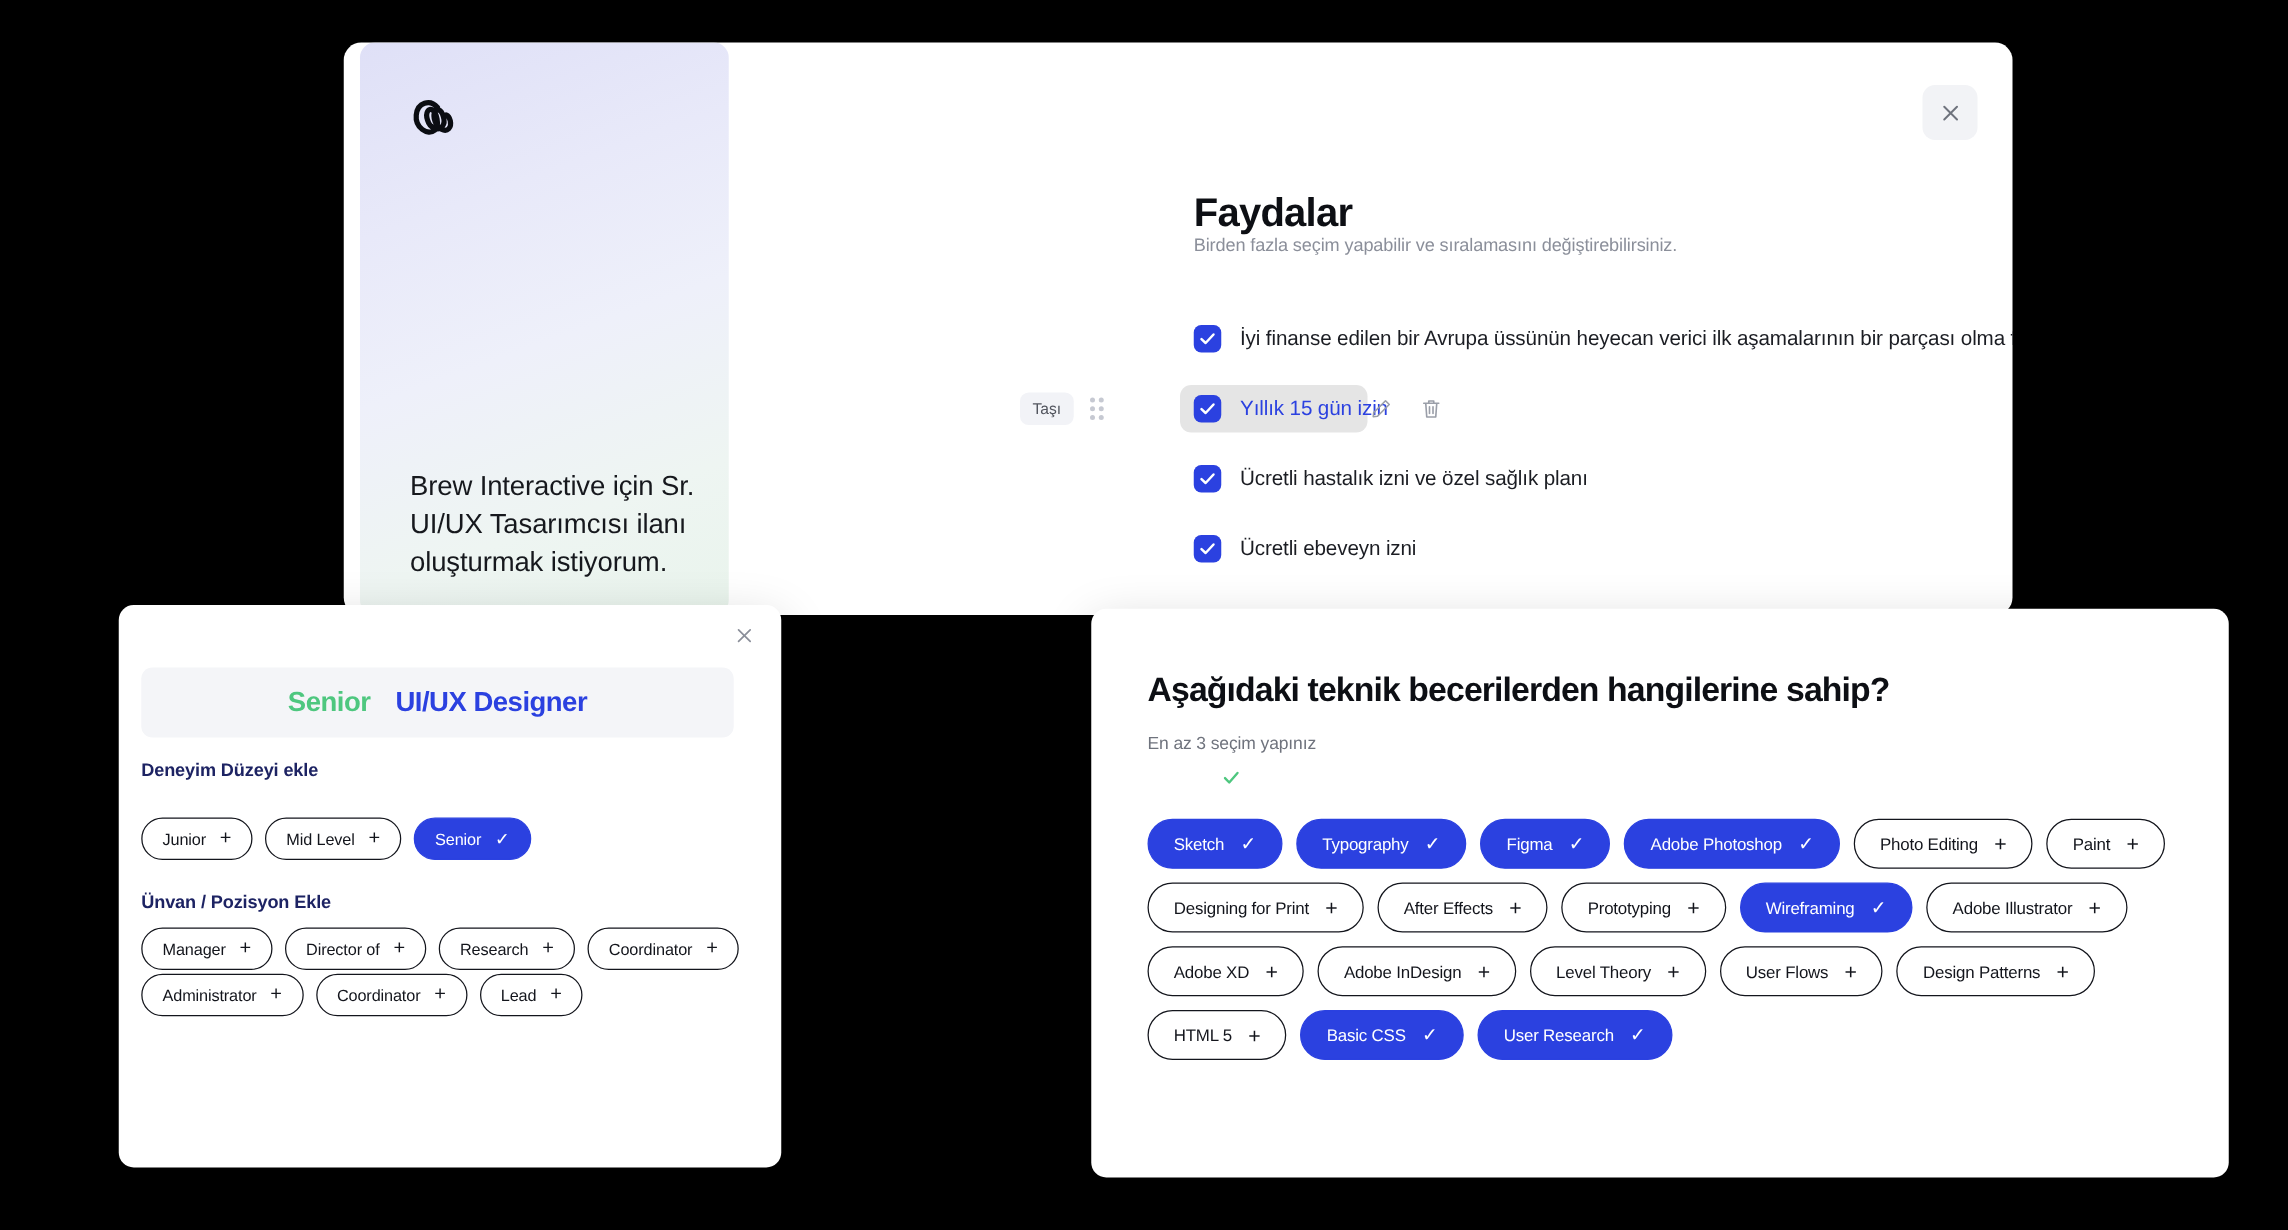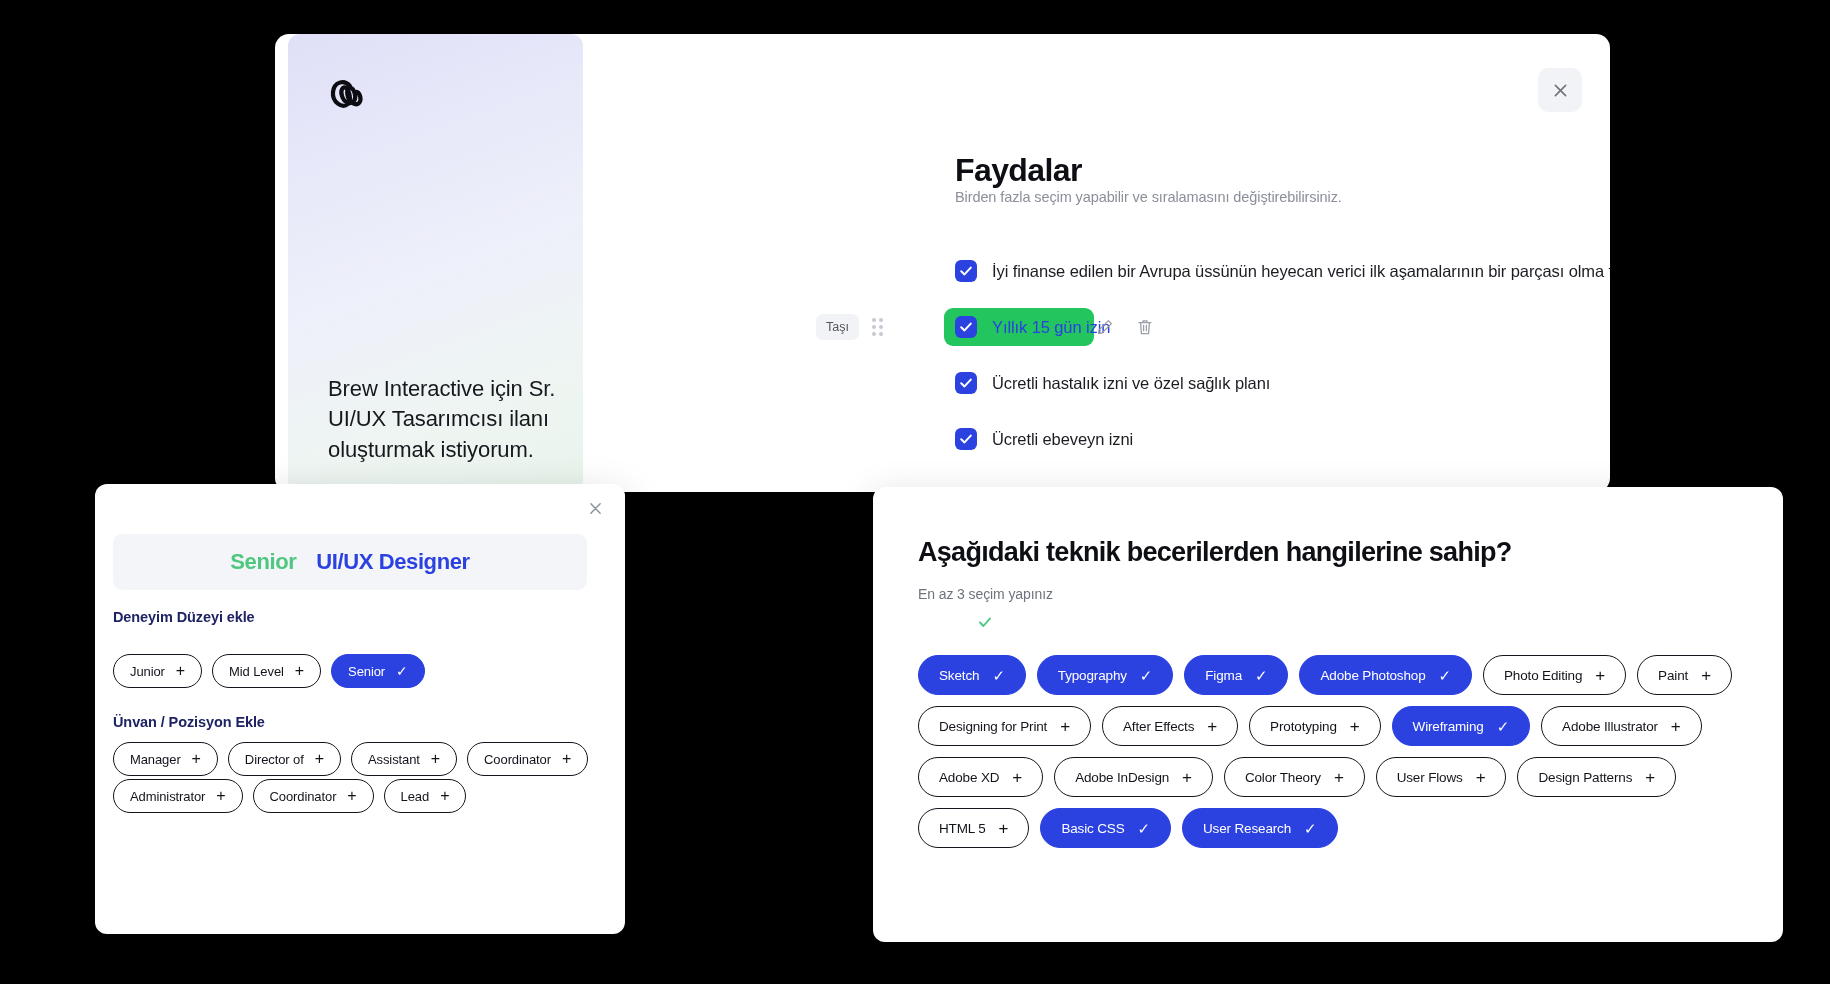--- a/index.html
+++ b/index.html
@@ -53,21 +53,21 @@
     position: absolute; left: 275px; top: 155px;
     font-size: 14.5px; color: #8b8f9a; letter-spacing: -0.1px;
   }
 
   .benefits { position: absolute; left: 275px; top: 218px; width: 720px; }
   .benefit-row {
     display: flex; align-items: center; height: 38px; margin-bottom: 18px;
     position: relative; padding: 0 10px 0 0;
   }
   .benefit-row.active {
-    background: #22c55e; border-radius: 9px;
+    background: #e5e5e5; border-radius: 9px;
     margin-left: -11px; padding-left: 11px; width: 150px;
   }
   .cb {
     width: 22px; height: 22px; border-radius: 6px; background: #2b41e0;
     display: flex; align-items: center; justify-content: center; flex: 0 0 auto;
   }
   .cb svg { width: 14px; height: 14px; }
   .benefit-label {
     margin-left: 15px; font-size: 16.5px; color: #1b1d23; white-space: nowrap;
     letter-spacing: -0.1px;
@@ -303,21 +303,21 @@
     <div class="chip-row" id="title-chips-0" style="left:18px; top:258px; width:500px;">
         <span class="chip">
           <span>Manager</span>
           <span class="mk">+</span>
         </span>
         <span class="chip">
           <span>Director of</span>
           <span class="mk">+</span>
         </span>
         <span class="chip">
-          <span>Assistant</span>
+          <span>Research</span>
           <span class="mk">+</span>
         </span>
         <span class="chip">
           <span>Coordinator</span>
           <span class="mk">+</span>
         </span>
       </div>
     <div class="chip-row" id="title-chips-1" style="left:18px; top:295px; width:500px;">
         <span class="chip">
           <span>Administrator</span>
@@ -397,21 +397,21 @@
         <div class="skill-row">
           <span class="skill-chip">
             <span>Adobe XD</span>
             <span class="mk">+</span>
           </span>
           <span class="skill-chip">
             <span>Adobe InDesign</span>
             <span class="mk">+</span>
           </span>
           <span class="skill-chip">
-            <span>Color Theory</span>
+            <span>Level Theory</span>
             <span class="mk">+</span>
           </span>
           <span class="skill-chip">
             <span>User Flows</span>
             <span class="mk">+</span>
           </span>
           <span class="skill-chip">
             <span>Design Patterns</span>
             <span class="mk">+</span>
           </span>

